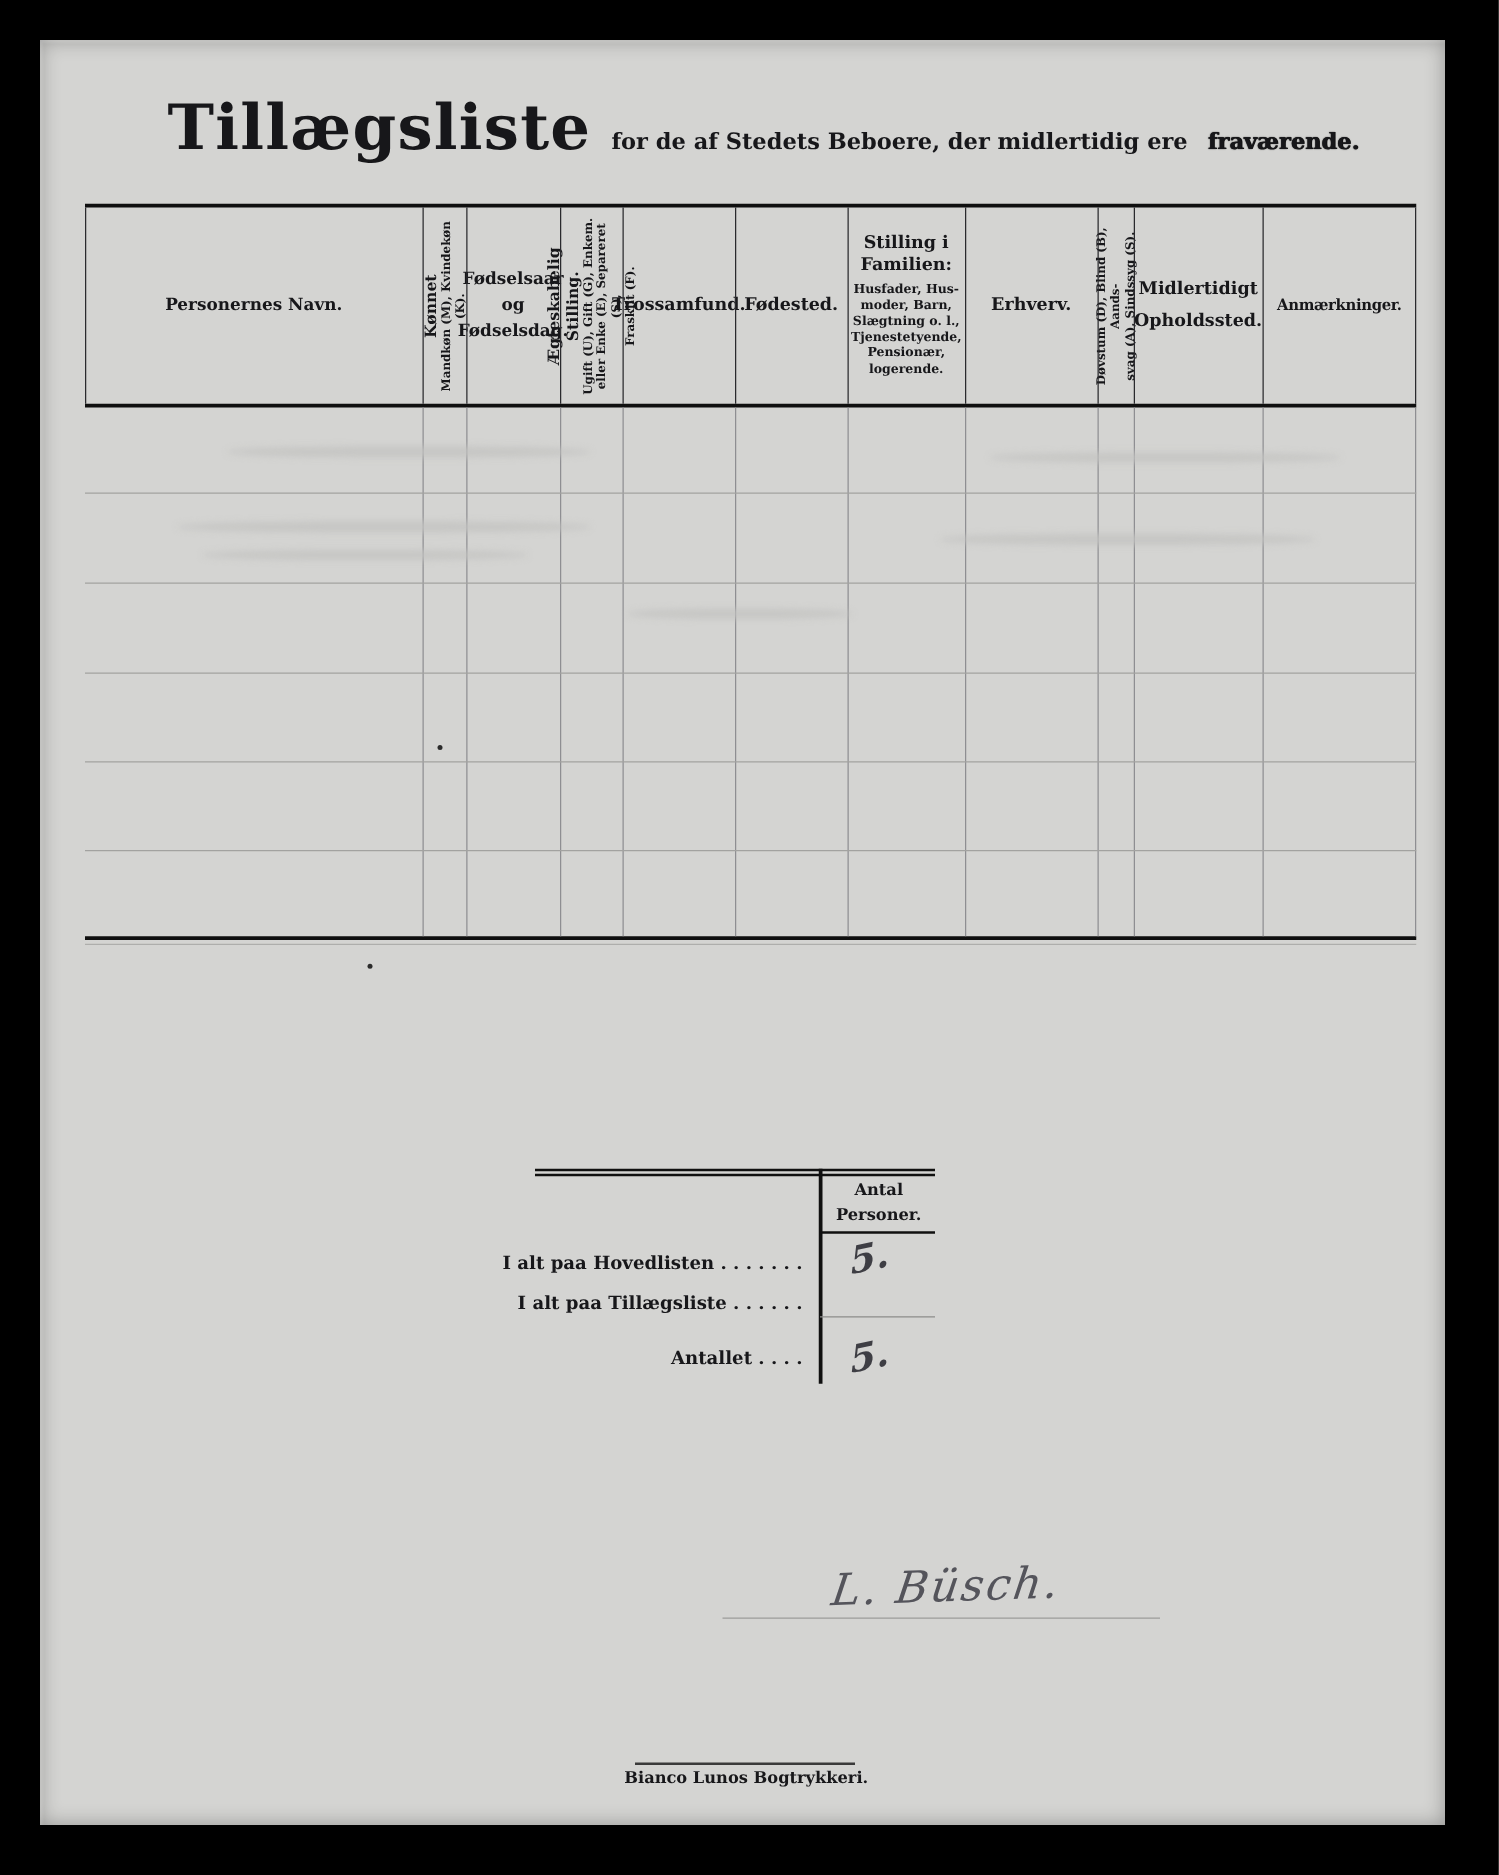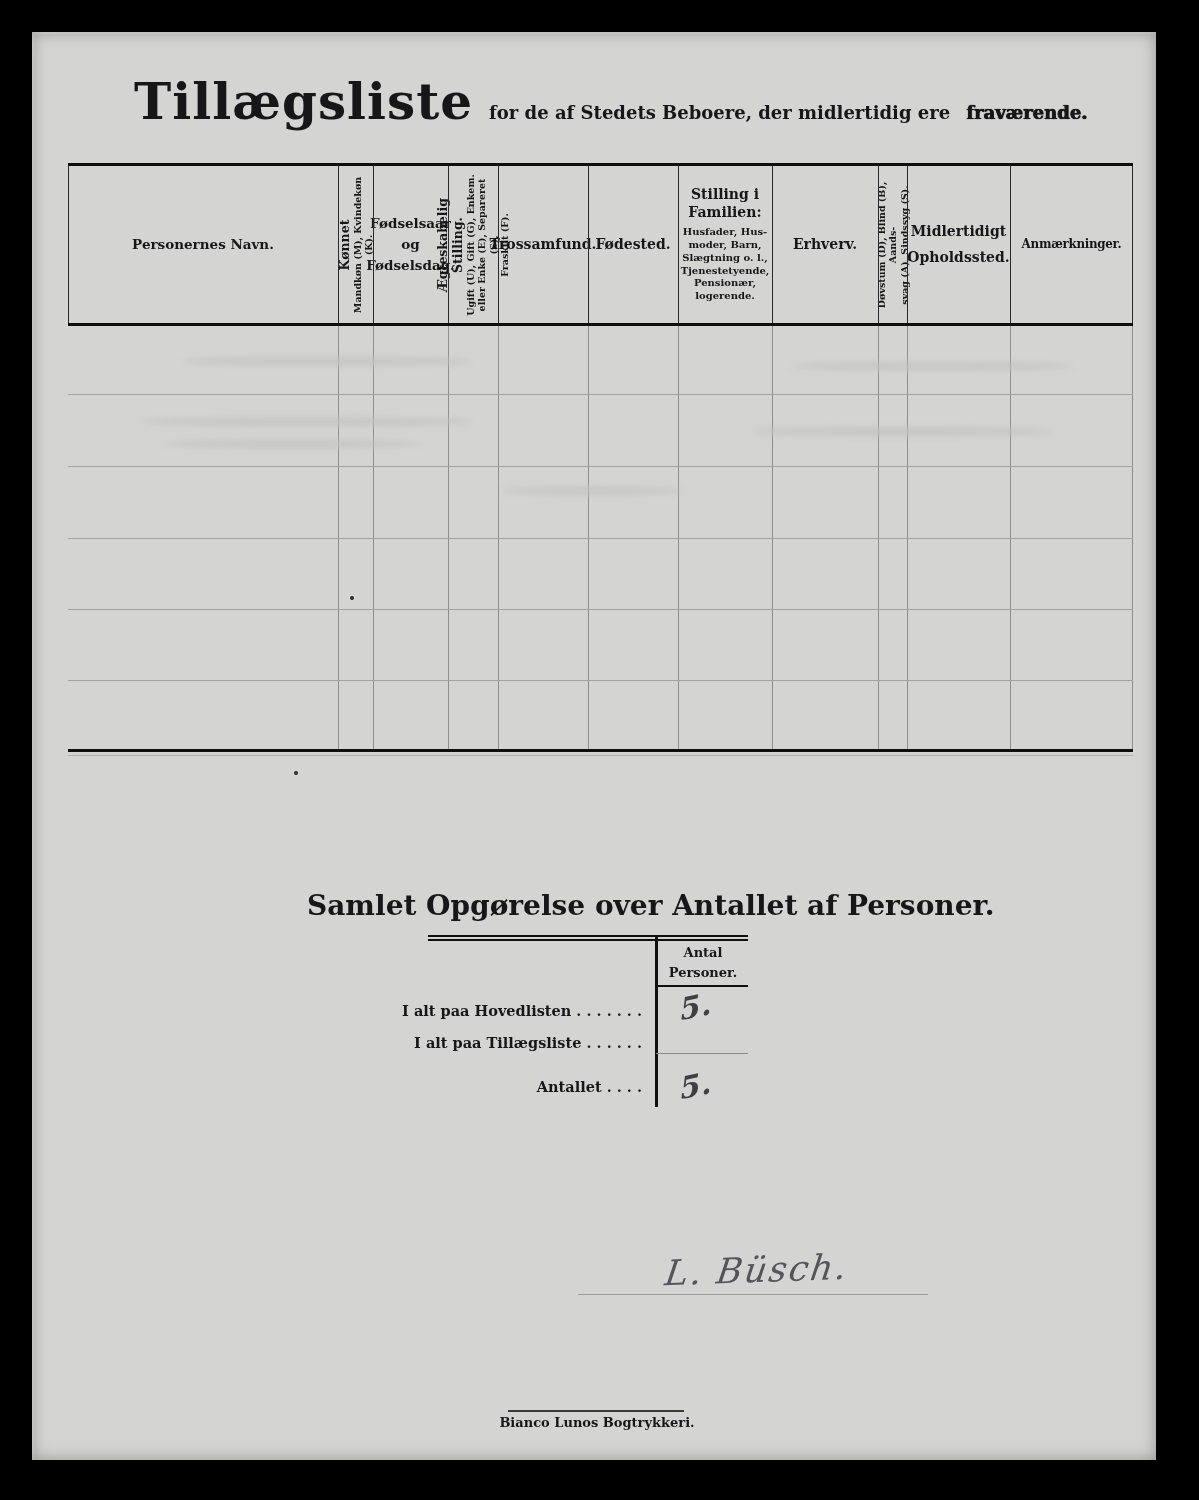--- a/index.html
+++ b/index.html
@@ -174,21 +174,20 @@
 
   <div class="smudge" style="left:150px;top:325px;width:290px;height:9px"></div>
   <div class="smudge" style="left:760px;top:330px;width:280px;height:8px"></div>
   <div class="smudge" style="left:110px;top:385px;width:330px;height:9px"></div>
   <div class="smudge" style="left:130px;top:408px;width:260px;height:8px"></div>
   <div class="smudge" style="left:720px;top:395px;width:300px;height:9px"></div>
   <div class="smudge" style="left:470px;top:455px;width:180px;height:8px"></div>
   <div class="speck" style="left:318px;top:564px"></div>
   <div class="speck" style="left:262px;top:739px"></div>
 
-  <div class="sum-title">Samlet Opgørelse over Antallet af Personer.</div>
   <div class="bar" style="left:396px;top:903px;width:320px;height:2px"></div>
   <div class="bar" style="left:396px;top:907px;width:320px;height:2px"></div>
   <div class="bar" style="left:623px;top:903px;width:2.5px;height:172px"></div>
   <div class="sum-colhead">
     <div>Antal</div>
     <div>Personer.</div>
   </div>
   <div class="bar" style="left:624px;top:953px;width:92px;height:2px"></div>
 
   <div class="sum-label" style="top:970px">I alt paa Hovedlisten . . . . . . .</div>

